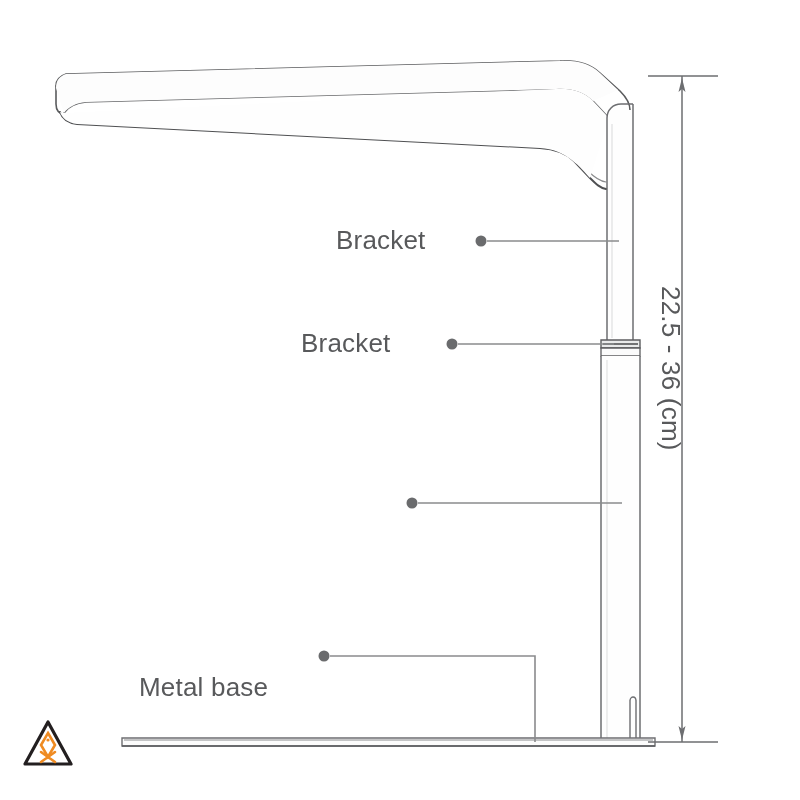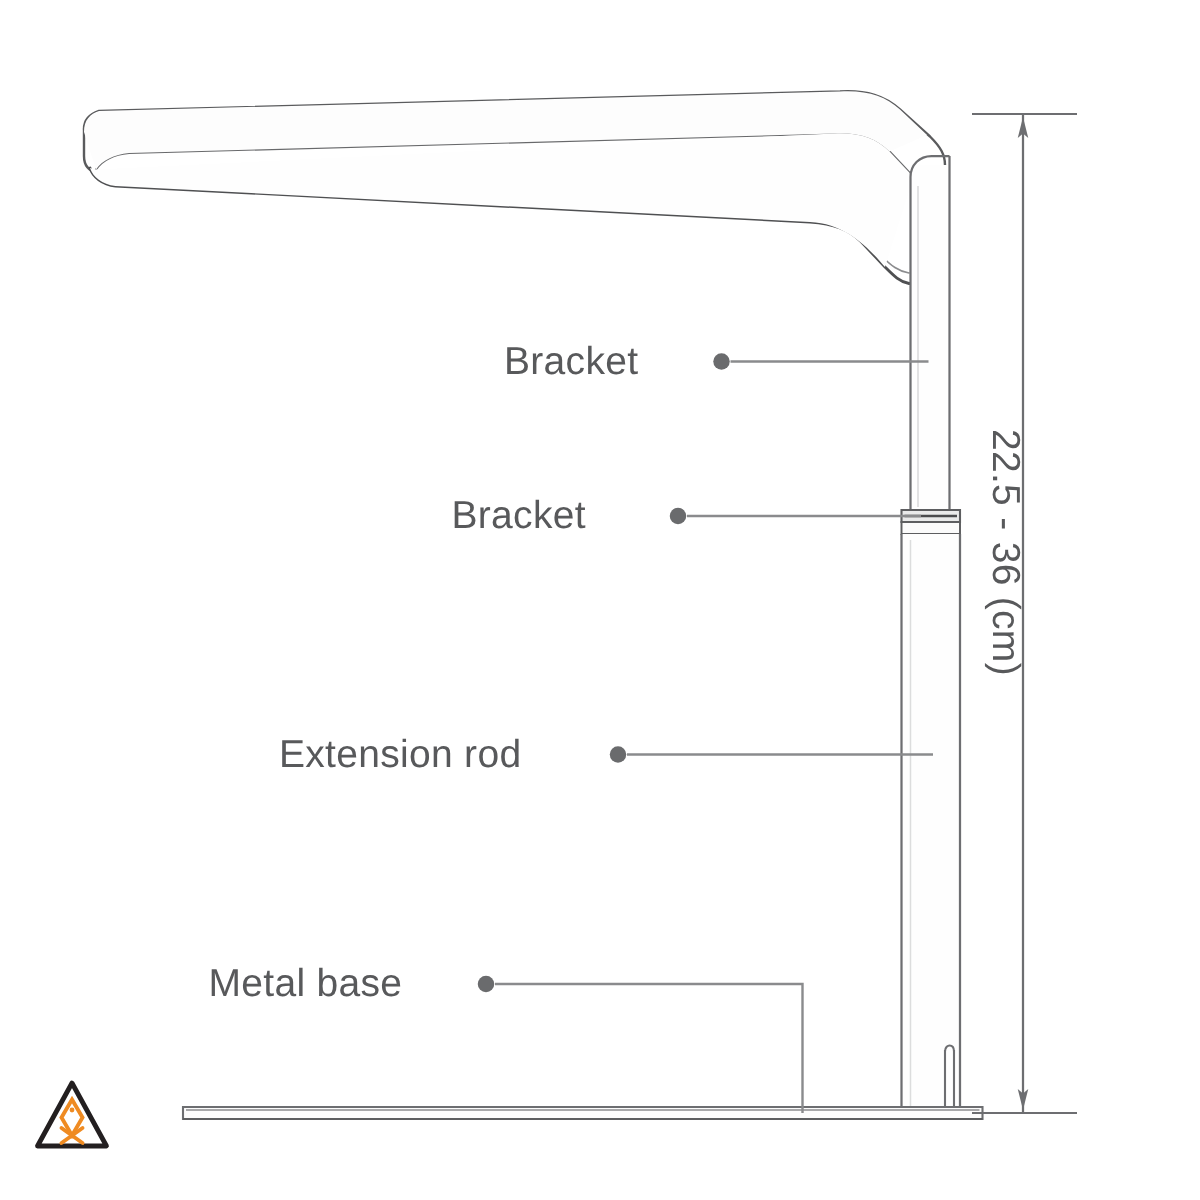--- a/index.html
+++ b/index.html
@@ -34,21 +34,21 @@
     font-size: 26px;
     font-weight: 400;
     letter-spacing: 0.2px;
     white-space: nowrap;
     line-height: 1;
     font-family: "Liberation Sans", "DejaVu Sans", sans-serif;
   }
   #label-bracket   { left: 336px; top: 227px; }
   #label-stopper   { left: 301px; top: 330px; }
   #label-extrod    { left: 186px; top: 489px; }
-  #label-metalbase { left: 139px; top: 642px; text-align: center; }
+  #label-metalbase { left: 139px; top: 674px; text-align: center; }
 
   #dimension-text {
     position: absolute;
     left: 656px;
     top: 286px;
     width: 220px;
     transform: rotate(90deg);
     transform-origin: 14px 14px;
     color: #58595b;
     font-size: 26px;
@@ -178,19 +178,18 @@
       <path fill="none" stroke="#ef8b22" stroke-width="2.6" stroke-linecap="round" d="M 41,752 L 55,762 M 55,752 L 41,762"></path>
       <circle cx="48" cy="740" r="1.6" fill="#ef8b22" stroke="none"></circle>
     </g>
 
   </svg>
 
   <div class="callout-label" id="label-bracket">Bracket</div>
 
   <div class="callout-label" id="label-stopper">Bracket</div>
 
-  <div class="callout-label" id="label-extrod">Extension rod</div>
 
   <div class="callout-label" id="label-metalbase">Metal base</div>
 
   <div id="dimension-text">22.5 - 36 (cm)</div>
 
 </div>
 
 </body></html>

